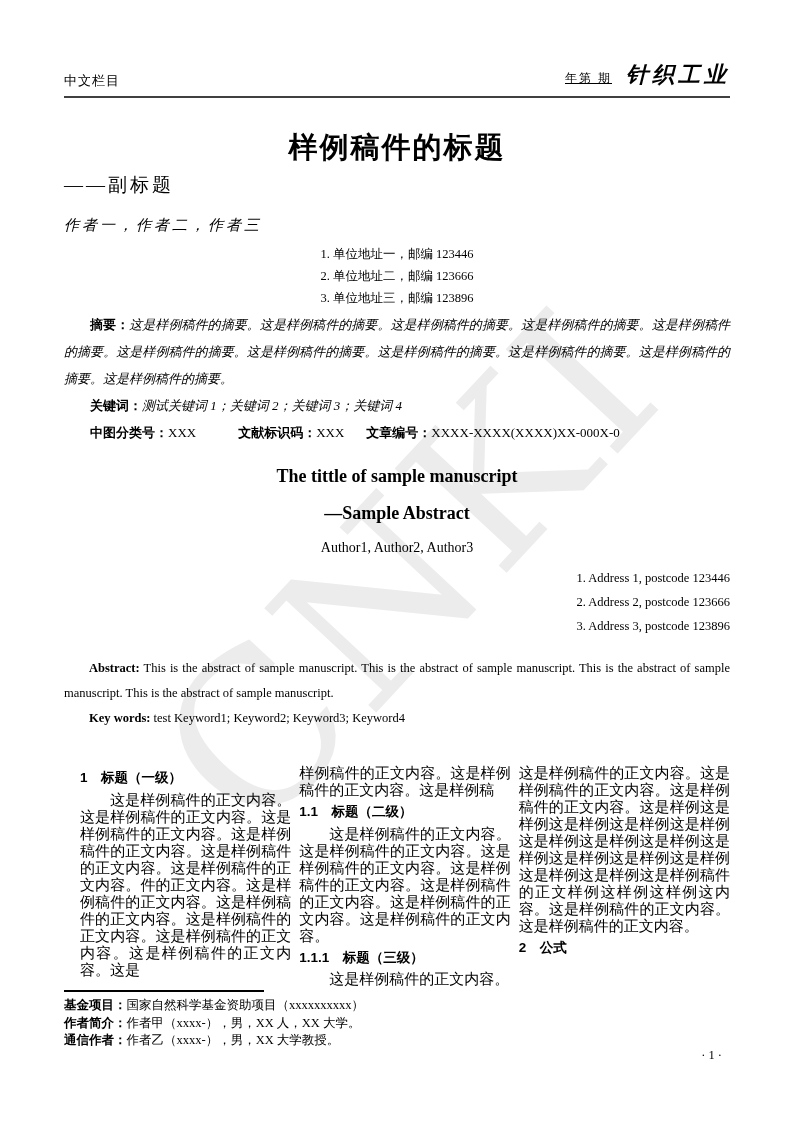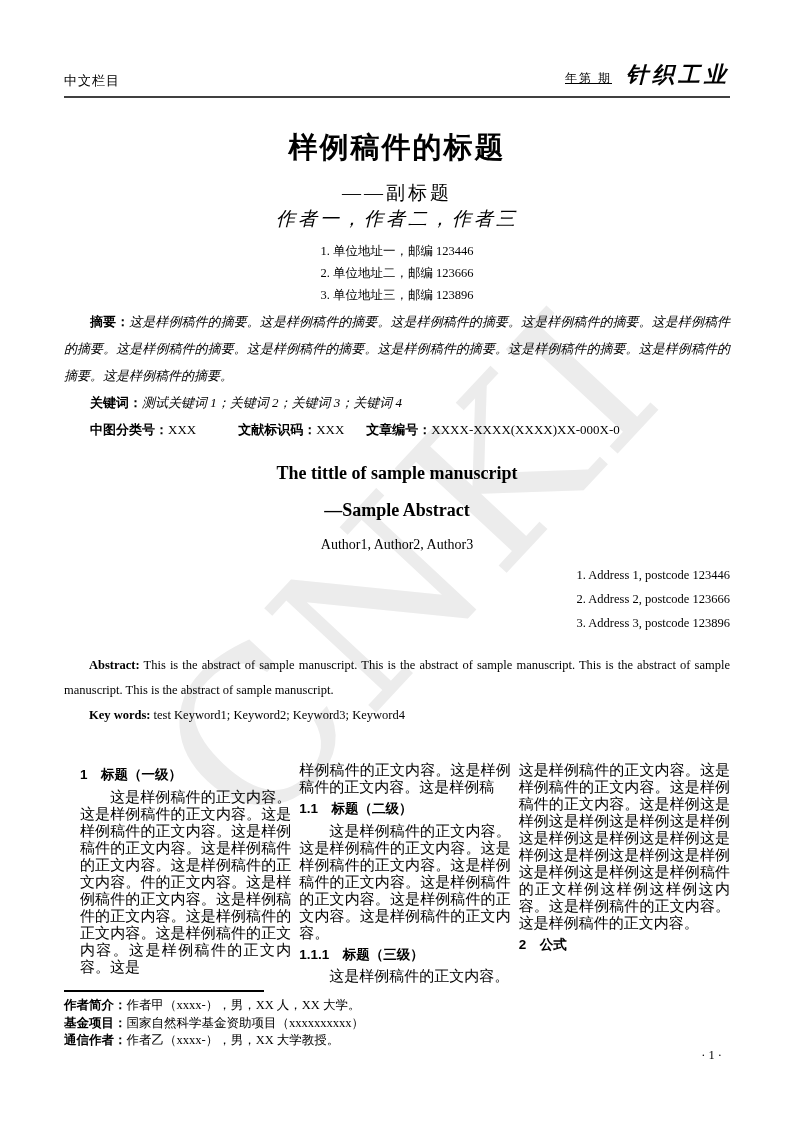--- a/index.html
+++ b/index.html
@@ -53,28 +53,28 @@
   
   .cn-title {
     margin-top: 30px;
     text-align: center;
     font-family: "Liberation Sans", "DejaVu Sans", sans-serif;
     font-weight: bold;
     font-size: 29px;
     letter-spacing: 2px;
   }
   .cn-subtitle {
-    margin-top: 12px;
-    text-align: center;
+    margin-top: 4px;
     font-size: 19px;
     letter-spacing: 3px;
   }
   .cn-authors {
-    text-align: center;
-    font-size: 19px;
+    margin-top: 18px;
+    text-align: left;
+    font-size: 15px;
     font-style: italic;
     letter-spacing: 3px;
   }
   .cn-addresses { margin-top: 8px; text-align: center; font-size: 12.5px; }
   .cn-addresses div { line-height: 22px; }
   .para {
     font-size: 13px;
     line-height: 27px;
     text-align: justify;
     text-indent: 2em;
@@ -211,20 +211,20 @@
       <div class="col">
         <p>这是样例稿件的正文内容。这是样例稿件的正文内容。这是样例稿件的正文内容。这是样例这是样例这是样例这是样例这是样例这是样例这是样例这是样例这是样例这是样例这是样例这是样例这是样例这是样例这是样例稿件的正文样例这样例这样例这内容。这是样例稿件的正文内容。这是样例稿件的正文内容。</p>
         <h2>2　公式</h2>
       </div>
     </div>
 
   </div>
 
   <div class="footnote">
     <div class="footnote-rule"></div>
+    <div class="fn-line"><b>基金项目：</b><span>国家自然科学基金资助项目（xxxxxxxxxx）</span></div>
     <div class="fn-line"><b>作者简介：</b><span>作者甲（xxxx-），男，XX 人，XX 大学。</span></div>
-    <div class="fn-line"><b>基金项目：</b><span>国家自然科学基金资助项目（xxxxxxxxxx）</span></div>
     <div class="fn-line"><b>通信作者：</b><span>作者乙（xxxx-），男，XX 大学教授。</span></div>
   </div>
 
   <div class="page-number">· 1 ·</div>
 
 </div>
 
 </body></html>

